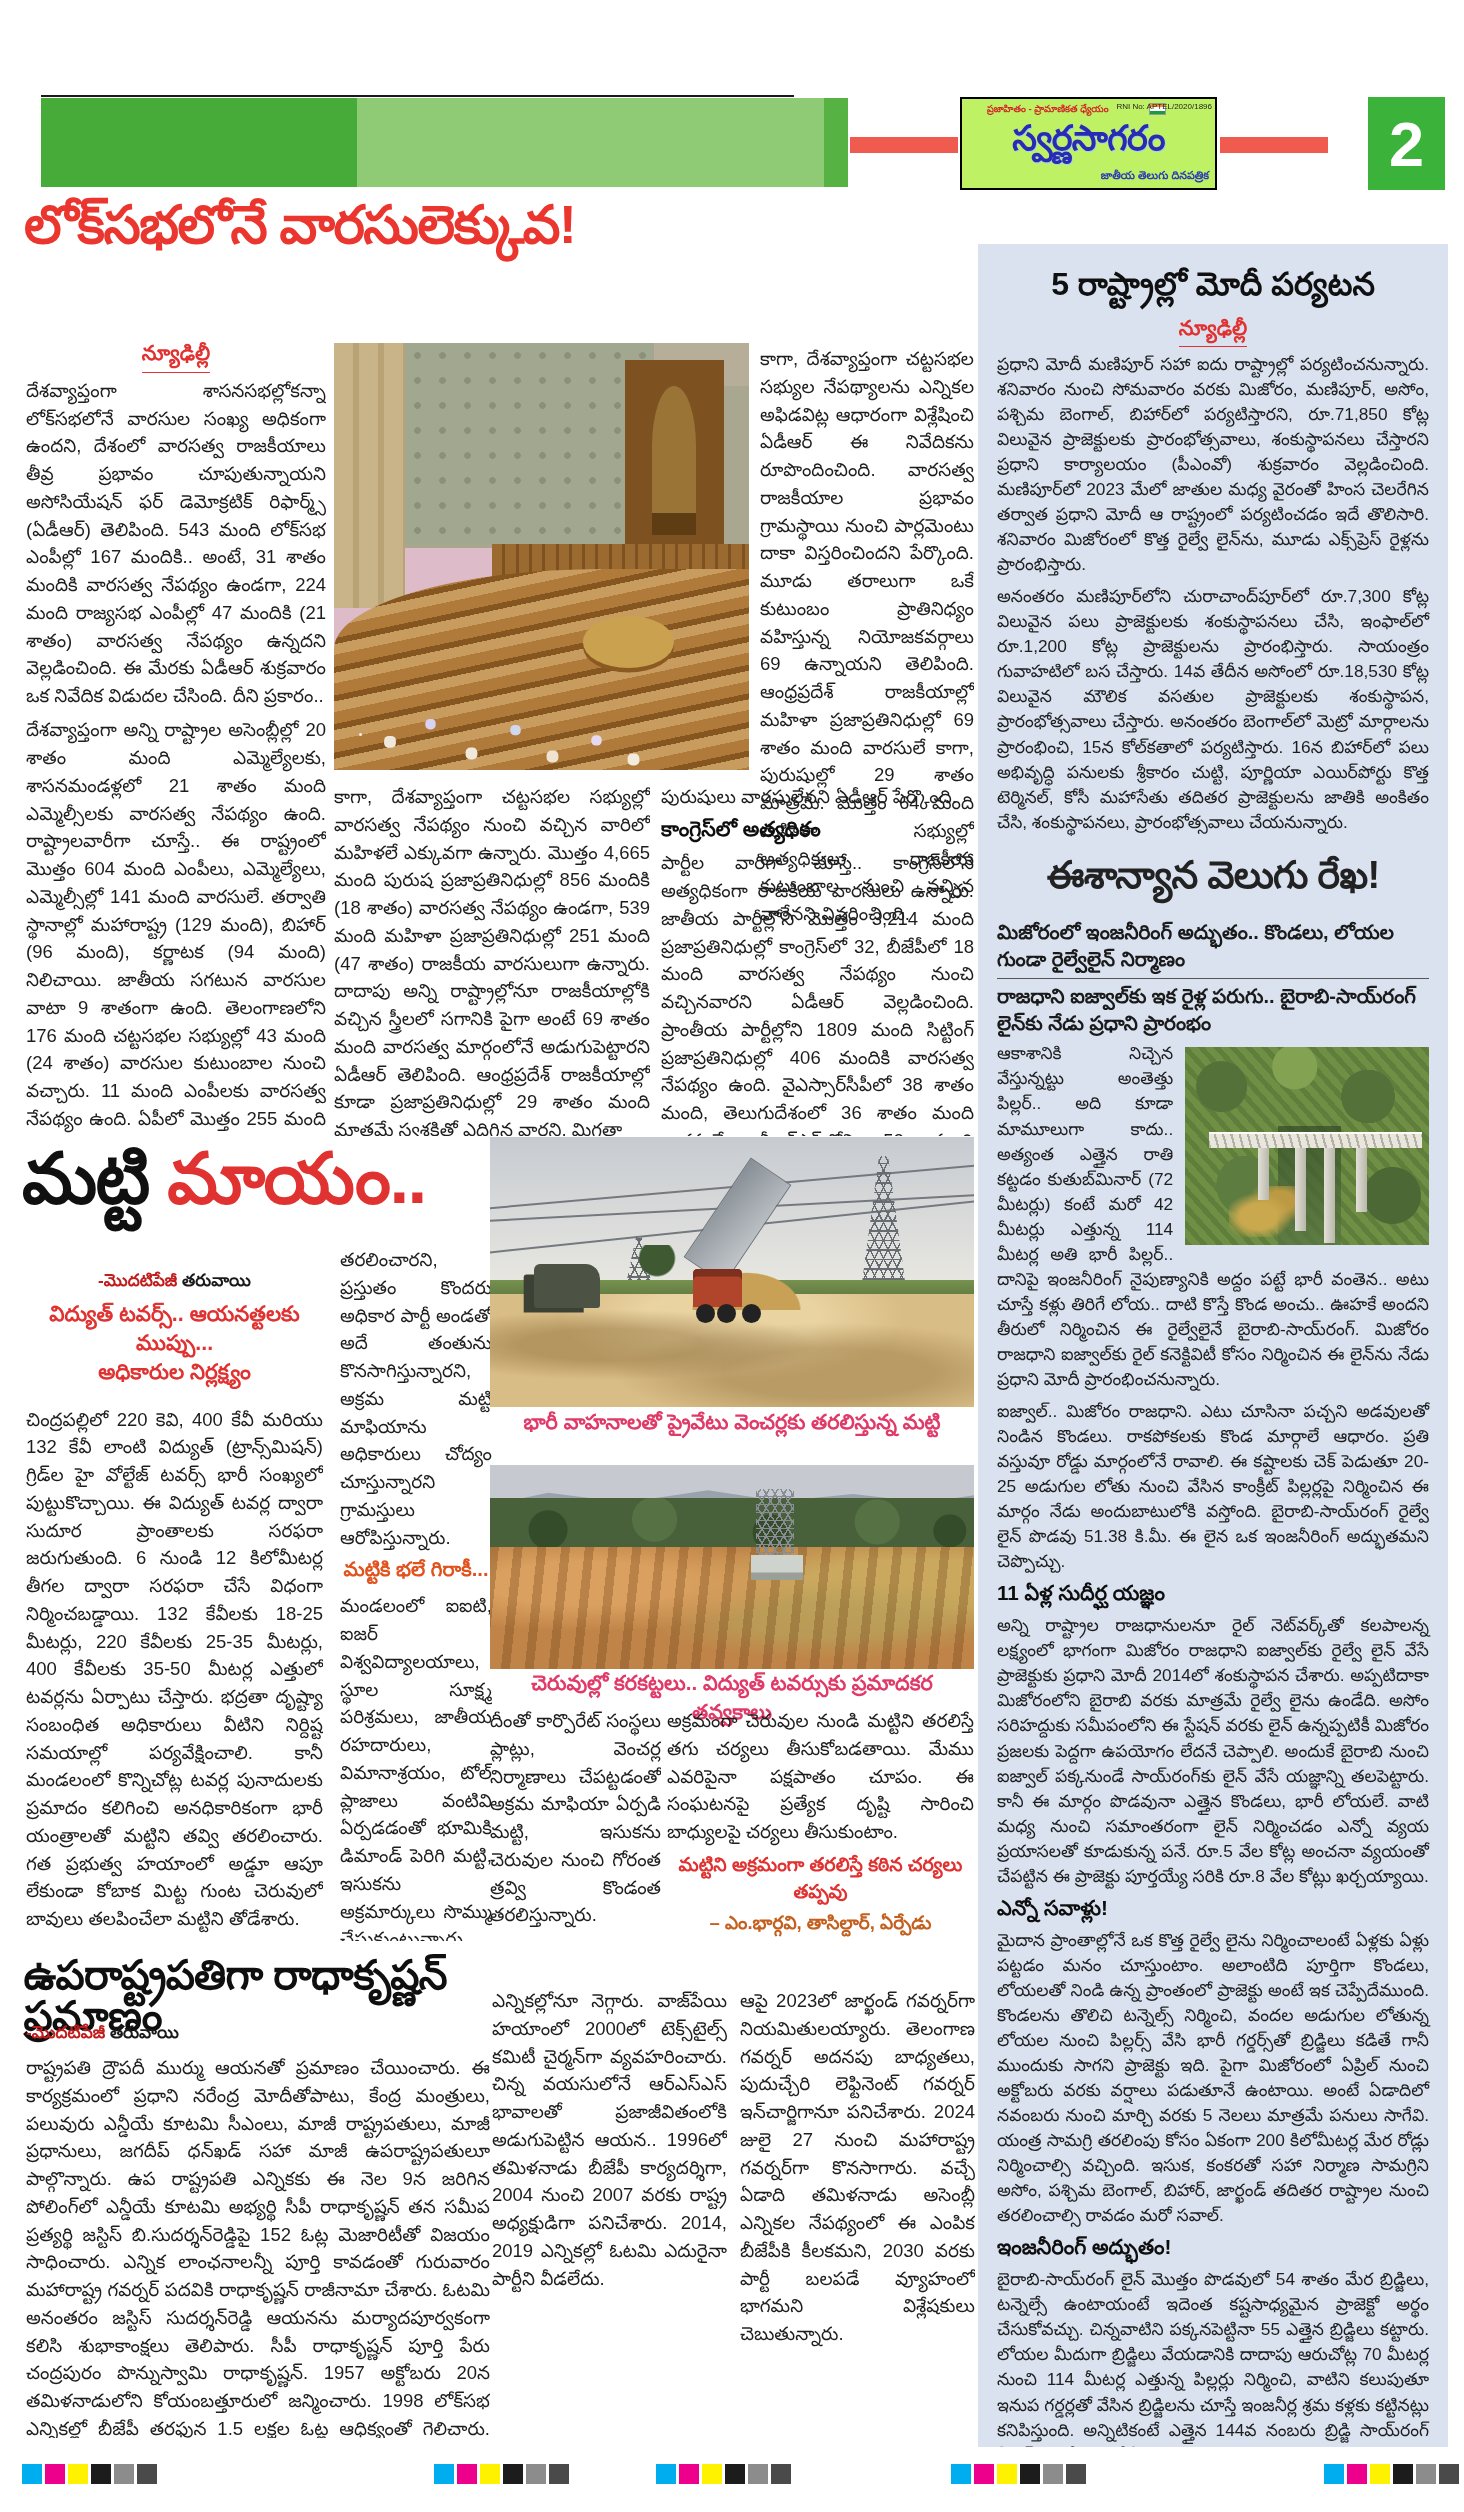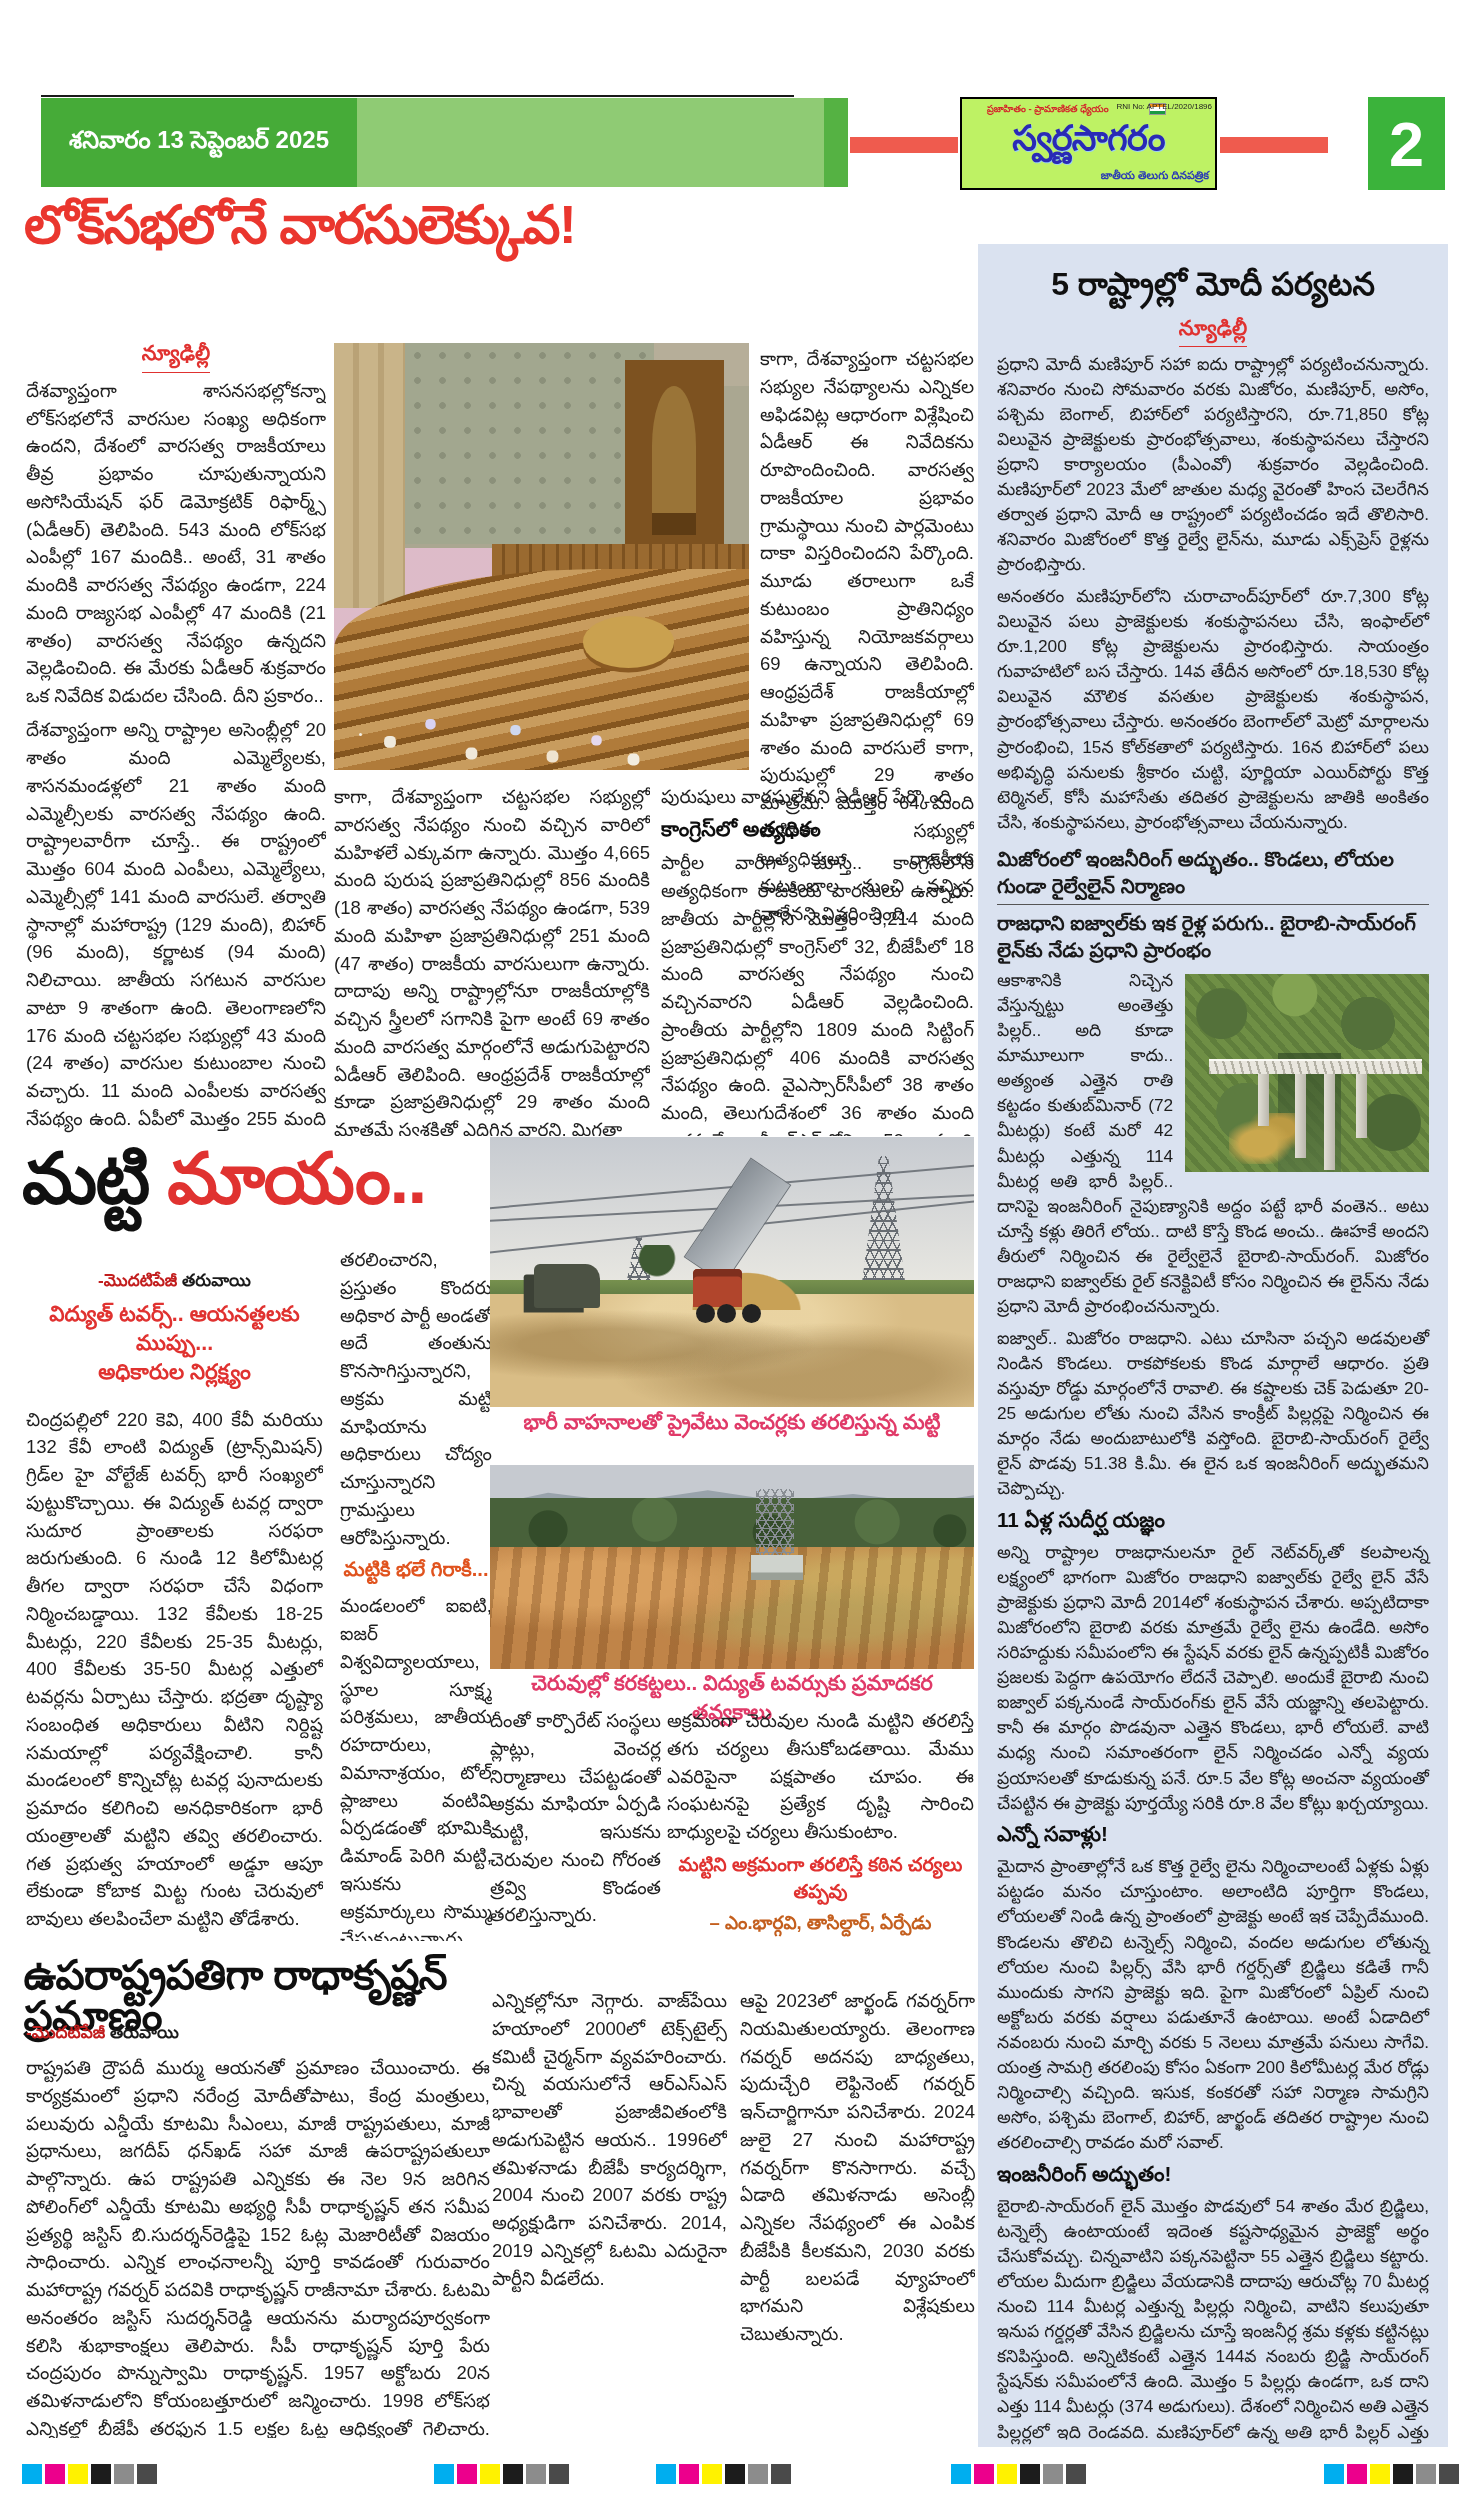--- a/index.html
+++ b/index.html
@@ -169,21 +169,20 @@
   .hl-line{line-height:1.0;}
 </style>
 </head>
 <body>
 
 <div class="abs" id="topline"></div>
 <div class="abs" id="datebar">
   <div class="dark"></div>
   <div class="light"></div>
   <div class="cap"></div>
-  <div id="date-text">శనివారం 13 సెప్టెంబర్ 2025</div>
 </div>
 <div class="abs" id="masthead">
   <div class="m-topline">ప్రజాహితం - ప్రామాణికత ధ్యేయం</div>
   <div class="m-flag"></div>
   <div class="m-rni">RNI No: APTEL/2020/1896</div>
   <div class="m-title">స్వర్ణసాగరం</div>
   <div class="m-tagline">జాతీయ తెలుగు దినపత్రిక</div>
 </div>
 <div class="abs dash" id="dash-left"></div>
 <div class="abs dash" id="dash-right"></div>
@@ -315,20 +314,21 @@
 </div>
 
 <div class="abs clip" id="right-panel">
   <div class="rp-h1">5 రాష్ట్రాల్లో మోదీ పర్యటన</div>
   <span class="dateline"><span>న్యూఢిల్లీ</span></span>
   <div>
       <div class="blk body">ప్రధాని మోదీ మణిపూర్ సహా ఐదు రాష్ట్రాల్లో పర్యటించనున్నారు. శనివారం నుంచి సోమవారం వరకు మిజోరం, మణిపూర్, అసోం, పశ్చిమ బెంగాల్, బిహార్‌లో పర్యటిస్తారని, రూ.71,850 కోట్ల విలువైన ప్రాజెక్టులకు ప్రారంభోత్సవాలు, శంకుస్థాపనలు చేస్తారని ప్రధాని కార్యాలయం (పీఎంవో) శుక్రవారం వెల్లడించింది. మణిపూర్‌లో 2023 మేలో జాతుల మధ్య వైరంతో హింస చెలరేగిన తర్వాత ప్రధాని మోదీ ఆ రాష్ట్రంలో పర్యటించడం ఇదే తొలిసారి. శనివారం మిజోరంలో కొత్త రైల్వే లైన్‌ను, మూడు ఎక్స్‌ప్రెస్ రైళ్లను ప్రారంభిస్తారు.</div>
       <div class="blk body">అనంతరం మణిపూర్‌లోని చురాచాంద్‌పూర్‌లో రూ.7,300 కోట్ల విలువైన పలు ప్రాజెక్టులకు శంకుస్థాపనలు చేసి, ఇంఫాల్‌లో రూ.1,200 కోట్ల ప్రాజెక్టులను ప్రారంభిస్తారు. సాయంత్రం గువాహటిలో బస చేస్తారు. 14వ తేదీన అసోంలో రూ.18,530 కోట్ల విలువైన మౌలిక వసతుల ప్రాజెక్టులకు శంకుస్థాపన, ప్రారంభోత్సవాలు చేస్తారు. అనంతరం బెంగాల్‌లో మెట్రో మార్గాలను ప్రారంభించి, 15న కోల్‌కతాలో పర్యటిస్తారు. 16న బిహార్‌లో పలు అభివృద్ధి పనులకు శ్రీకారం చుట్టి, పూర్ణియా ఎయిర్‌పోర్టు కొత్త టెర్మినల్, కోసీ మహాసేతు తదితర ప్రాజెక్టులను జాతికి అంకితం చేసి, శంకుస్థాపనలు, ప్రారంభోత్సవాలు చేయనున్నారు.</div>
     </div>
 
+  <div class="rp-h2">ఈశాన్యాన వెలుగు రేఖ!</div>
   <div class="rp-sub rp-sub1">మిజోరంలో ఇంజనీరింగ్ అద్భుతం.. కొండలు, లోయల గుండా రైల్వేలైన్ నిర్మాణం</div>
   <div class="rp-sub">రాజధాని ఐజ్వాల్‌కు ఇక రైళ్ల పరుగు.. బైరాబి-సాయ్‌రంగ్ లైన్‌కు నేడు ప్రధాని ప్రారంభం</div>
 
   <div class="rp-photo">
     <div class="b-hills"></div>
     <div class="b-gap"></div>
     <div class="b-road"></div>
     <div class="b-pier b-p1"></div>
     <div class="b-pier b-p2"></div>
     <div class="b-pier b-p3"></div>

